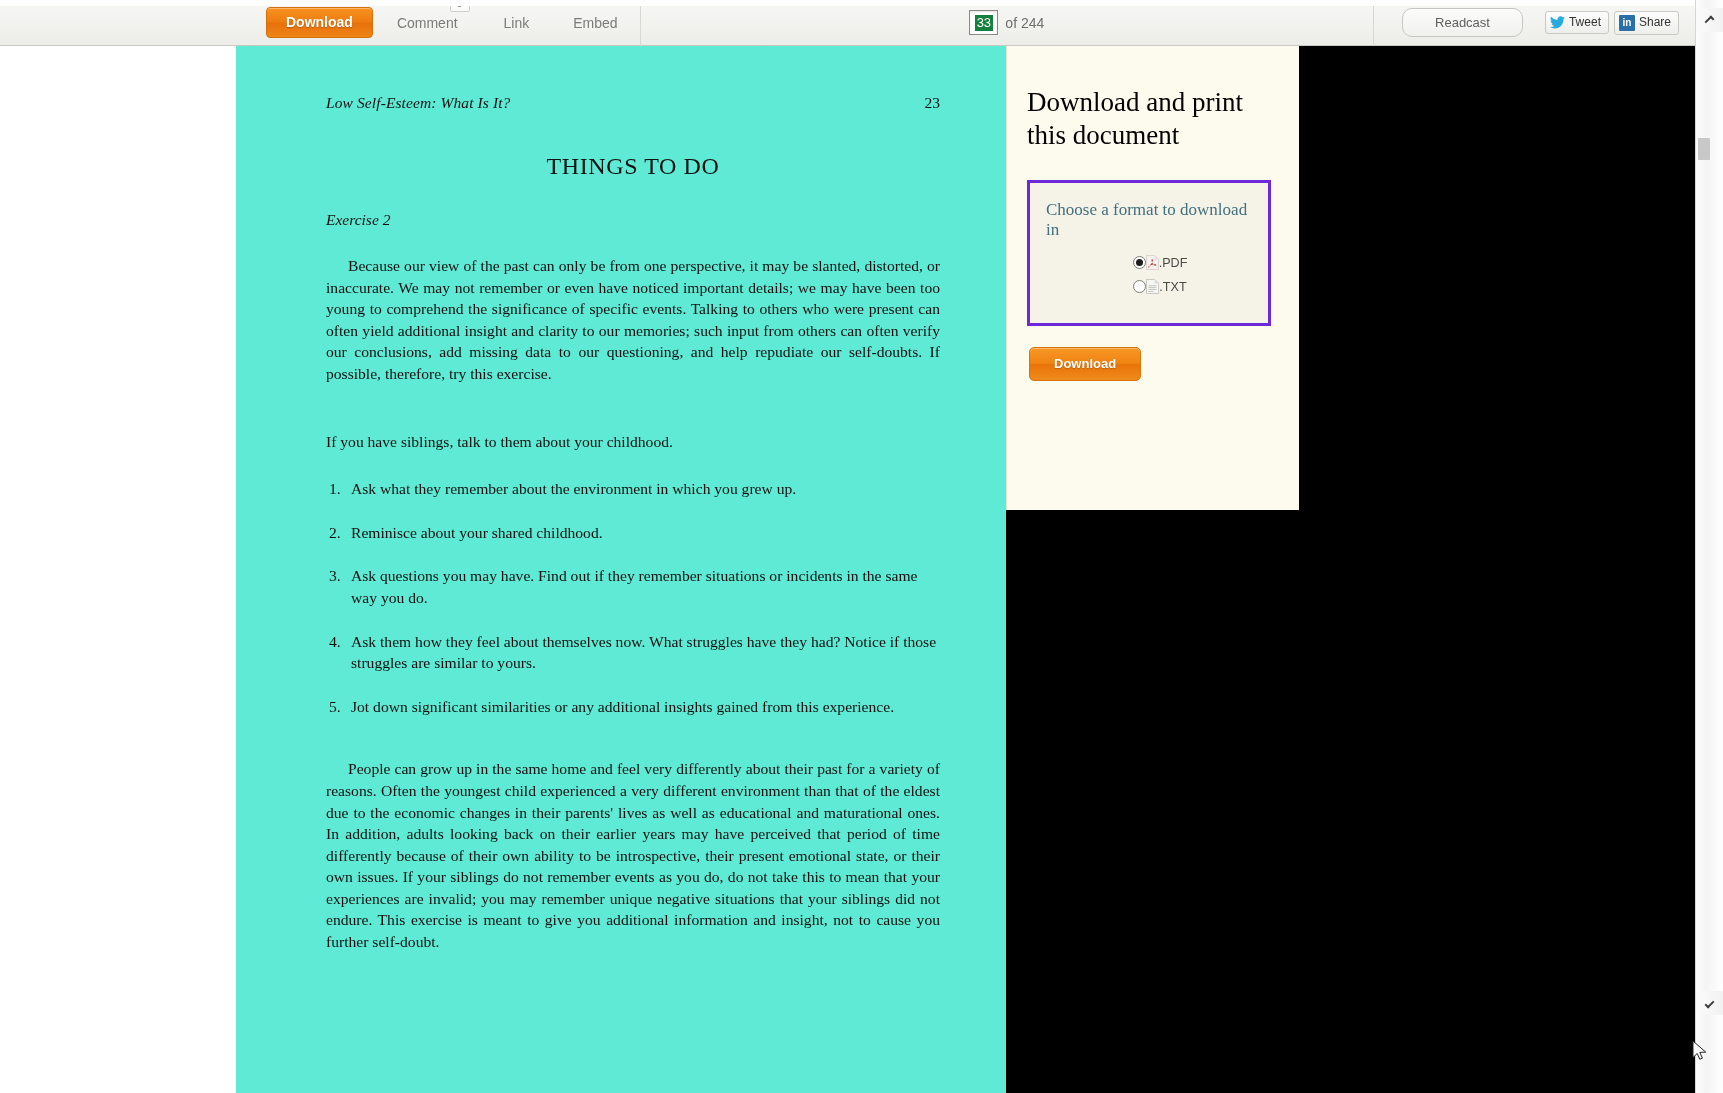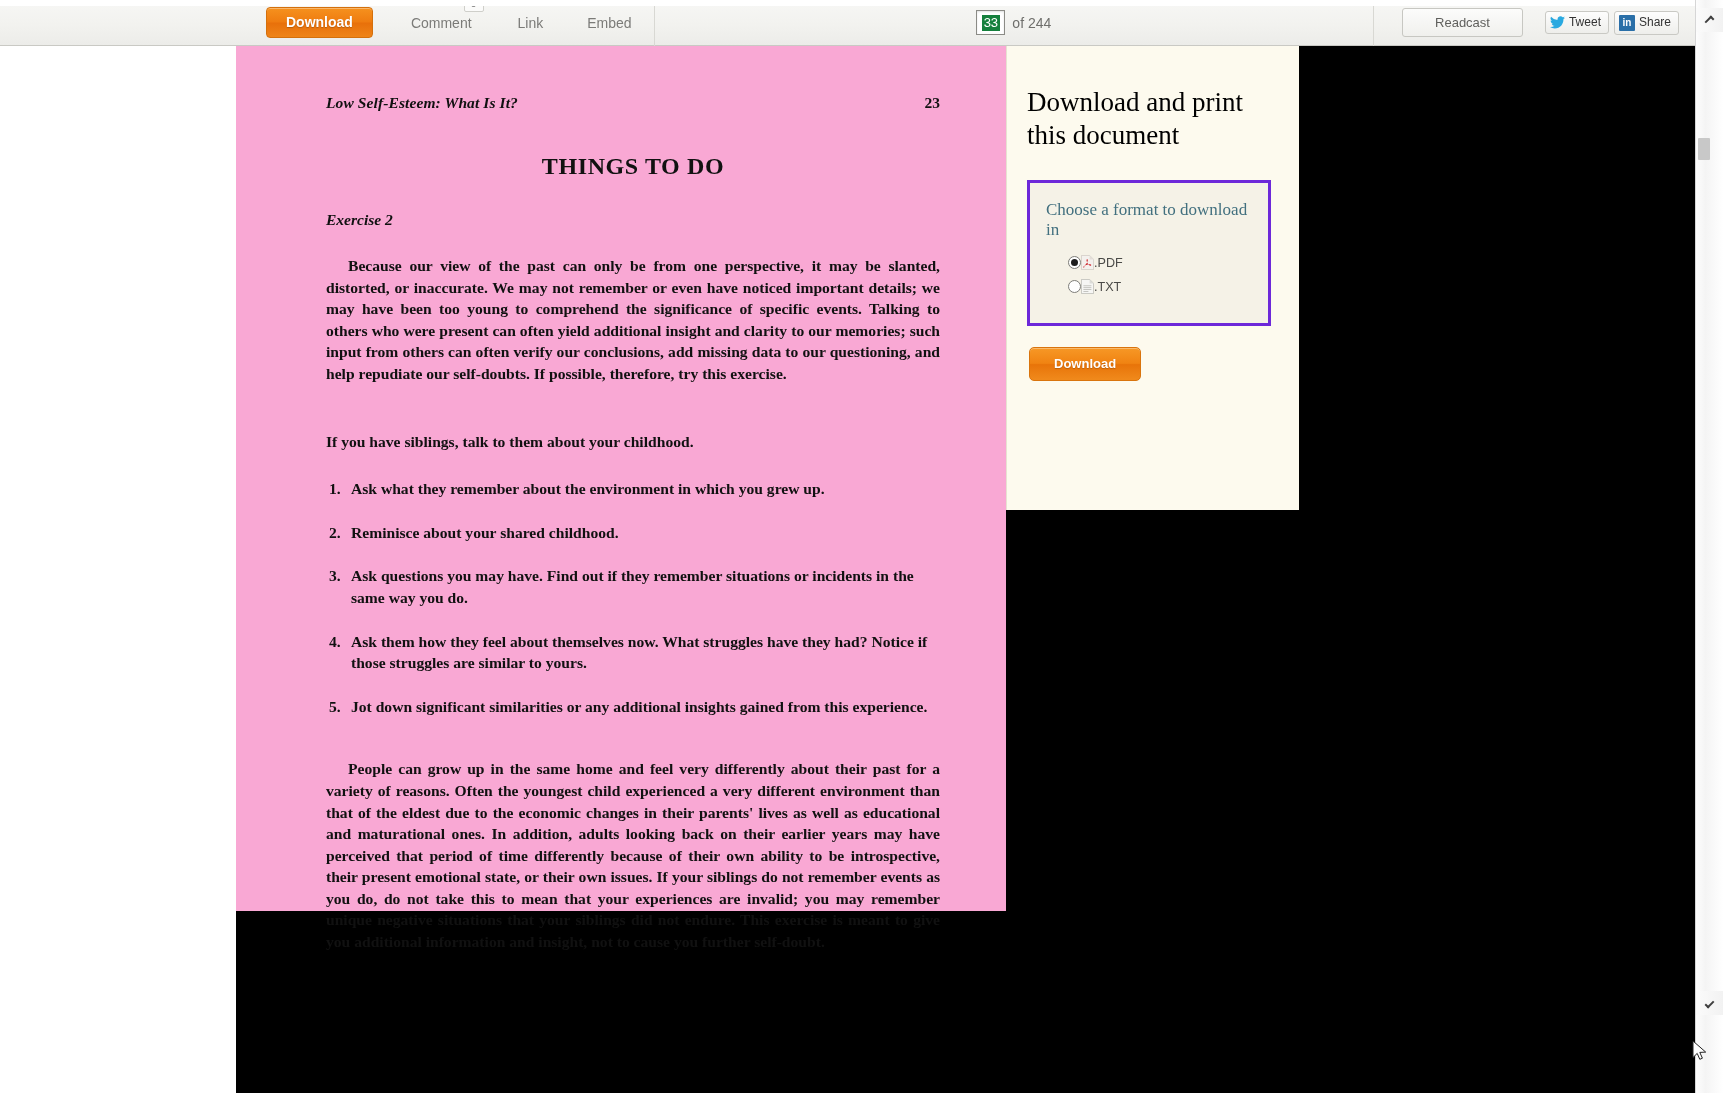--- a/index.html
+++ b/index.html
@@ -46,21 +46,21 @@
   }
   .tb-link {
     color: #7b7b78;
     font-size: 14px;
     padding: 8px 22px;
     cursor: pointer;
     position: relative;
     line-height: 16px;
     white-space: nowrap;
   }
-  .tb-link.comment { padding-left: 38px; padding-right: 24px; }
+  .tb-link.comment { padding-left: 24px; padding-right: 24px; }
   .badge {
     position: absolute;
     top: -12px; right: 12px;
     min-width: 20px;
     height: 17px;
     line-height: 15px;
     text-align: center;
     font-size: 11px;
     color: #777;
     background: #fbfbfa;
@@ -94,21 +94,21 @@
   }
   .page-of { color: #6f6f6c; font-size: 14px; }
 
   #toolbar-right {
     display: flex; align-items: center;
     height: 46px;
   }
   .tb-gray-btn {
     background: linear-gradient(to bottom, #fcfcfb 0%, #f0f0ed 100%);
     border: 1px solid #c7c7c2;
-    border-radius: 3px;
+    border-radius: 10px;
     color: #5f5f5c;
     font-size: 13px;
     padding: 6px 32px;
     cursor: pointer;
     line-height: 15px;
   }
   #readcast-wrap { padding: 0 22px 0 28px; }
   #social-wrap { display: flex; align-items: center; gap: 5px; padding-right: 16px; }
   .social-btn {
     display: flex; align-items: center; gap: 4px;
@@ -140,23 +140,22 @@
     background: #000000;
   }
   #side-white-left {
     position: absolute; top: 0; left: 0;
     width: 236px; height: 100%;
     background: #ffffff;
   }
   #page {
     position: absolute;
     top: 0; left: 236px;
-    width: 770px; height: 865px;
-    background: #f9a8d4;
-    font-weight: bold;
+    width: 770px; height: 1047px;
+    background: #5eead4;
   }
   #page-inner {
     padding: 48px 66px 0 90px;
     font-family: "Liberation Serif", serif;
     color: #111;
   }
   .doc-header {
     display: flex; justify-content: space-between; align-items: baseline;
     font-size: 15.5px;
     margin-bottom: 41px;
@@ -249,20 +248,21 @@
     font-size: 17px;
     color: #42707f;
     margin-bottom: 15px;
   }
   .fmt-row {
     display: flex; align-items: center;
     gap: 0;
     padding-left: 22px;
     margin-bottom: 9px;
     cursor: pointer;
+    justify-content: center;
   }
   .radio {
     width: 13px; height: 13px;
     border: 1px solid #7d7d79;
     border-radius: 50%;
     background: #fff;
     display: flex; align-items: center; justify-content: center;
     flex: none;
   }
   .radio.on::after {

